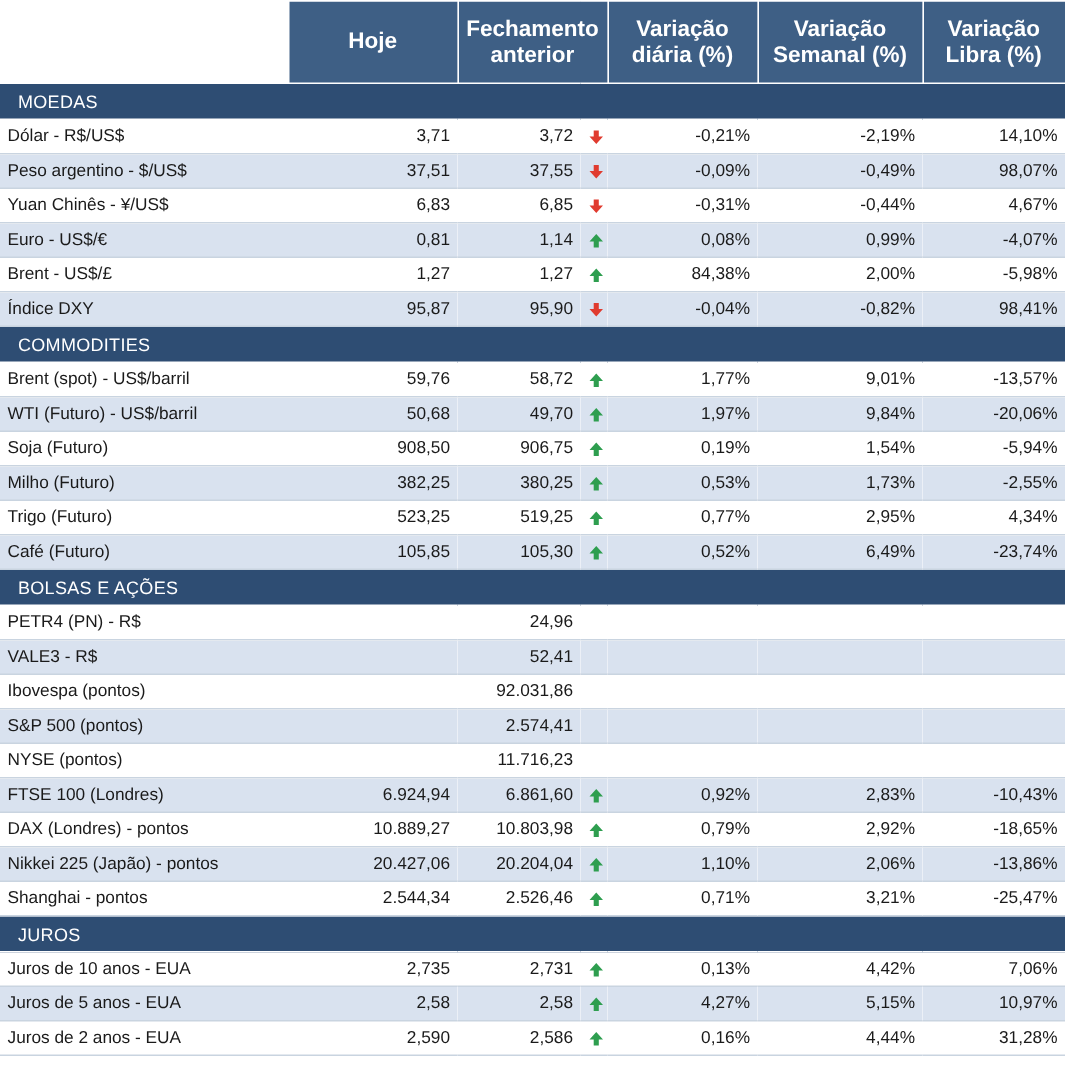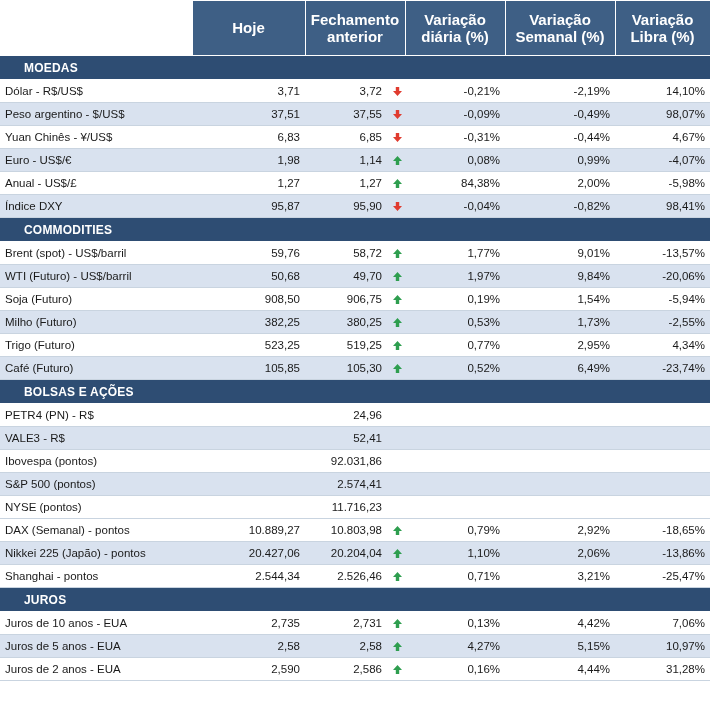--- a/index.html
+++ b/index.html
@@ -47,24 +47,24 @@
     line-height: 1.15;
   }
   thead th.blank {
     background: #ffffff;
     border: none;
   }
   
   tr.section td {
     background: #2e4d73;
     color: #ffffff;
-    font-weight: bold;
+    font-weight: normal;
     font-size: 12px;
     height: 21px;
-    padding: 1px 24px;
+    padding: 1px 12px;
     border-bottom: 1px solid #ffffff;
     letter-spacing: 0.2px;
   }
   
   tr.data td {
     height: 20px;
     border-bottom: 1px solid #c9d4e0;
     padding: 1px 5px;
     vertical-align: middle;
     white-space: nowrap;
@@ -153,33 +153,33 @@
           <svg width="11" height="11" viewBox="0 0 11 11">
             <polygon points="5.5,10 10,5 7.2,5 7.2,1 3.8,1 3.8,5 1,5" fill="#e03b2f"></polygon>
           </svg>
         </td>
         <td class="num">-0,31%</td>
         <td class="num">-0,44%</td>
         <td class="num">4,67%</td>
       </tr>
       <tr class="data alt">
         <td class="label">Euro - US$/€</td>
-        <td class="num">1,98</td>
+        <td class="num">0,81</td>
         <td class="num">1,14</td>
         <td class="arrow">
           <svg width="11" height="11" viewBox="0 0 11 11">
             <polygon points="5.5,1 10,6 7.2,6 7.2,10 3.8,10 3.8,6 1,6" fill="#2e9e4f"></polygon>
           </svg>
         </td>
         <td class="num">0,08%</td>
         <td class="num">0,99%</td>
         <td class="num">-4,07%</td>
       </tr>
       <tr class="data plain">
-        <td class="label">Anual - US$/£</td>
+        <td class="label">Brent - US$/£</td>
         <td class="num">1,27</td>
         <td class="num">1,27</td>
         <td class="arrow">
           <svg width="11" height="11" viewBox="0 0 11 11">
             <polygon points="5.5,1 10,6 7.2,6 7.2,10 3.8,10 3.8,6 1,6" fill="#2e9e4f"></polygon>
           </svg>
         </td>
         <td class="num">84,38%</td>
         <td class="num">2,00%</td>
         <td class="num">-5,98%</td>
@@ -319,22 +319,35 @@
       </tr>
       <tr class="data plain">
         <td class="label">NYSE (pontos)</td>
         <td class="num"></td>
         <td class="num">11.716,23</td>
         <td class="arrow"></td>
         <td class="num"></td>
         <td class="num"></td>
         <td class="num"></td>
       </tr>
-      <tr class="data plain">
-        <td class="label">DAX (Semanal) - pontos</td>
+      <tr class="data alt">
+        <td class="label">FTSE 100 (Londres)</td>
+        <td class="num">6.924,94</td>
+        <td class="num">6.861,60</td>
+        <td class="arrow">
+          <svg width="11" height="11" viewBox="0 0 11 11">
+            <polygon points="5.5,1 10,6 7.2,6 7.2,10 3.8,10 3.8,6 1,6" fill="#2e9e4f"></polygon>
+          </svg>
+        </td>
+        <td class="num">0,92%</td>
+        <td class="num">2,83%</td>
+        <td class="num">-10,43%</td>
+      </tr>
+      <tr class="data plain">
+        <td class="label">DAX (Londres) - pontos</td>
         <td class="num">10.889,27</td>
         <td class="num">10.803,98</td>
         <td class="arrow">
           <svg width="11" height="11" viewBox="0 0 11 11">
             <polygon points="5.5,1 10,6 7.2,6 7.2,10 3.8,10 3.8,6 1,6" fill="#2e9e4f"></polygon>
           </svg>
         </td>
         <td class="num">0,79%</td>
         <td class="num">2,92%</td>
         <td class="num">-18,65%</td>

